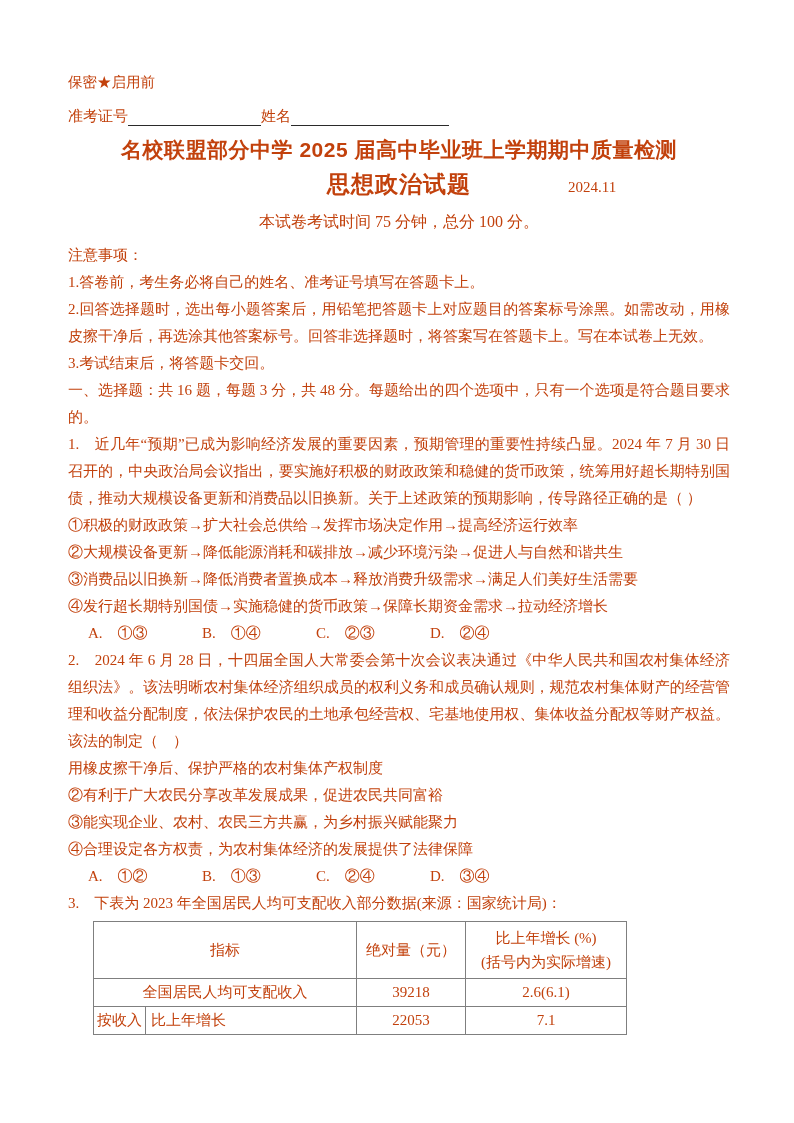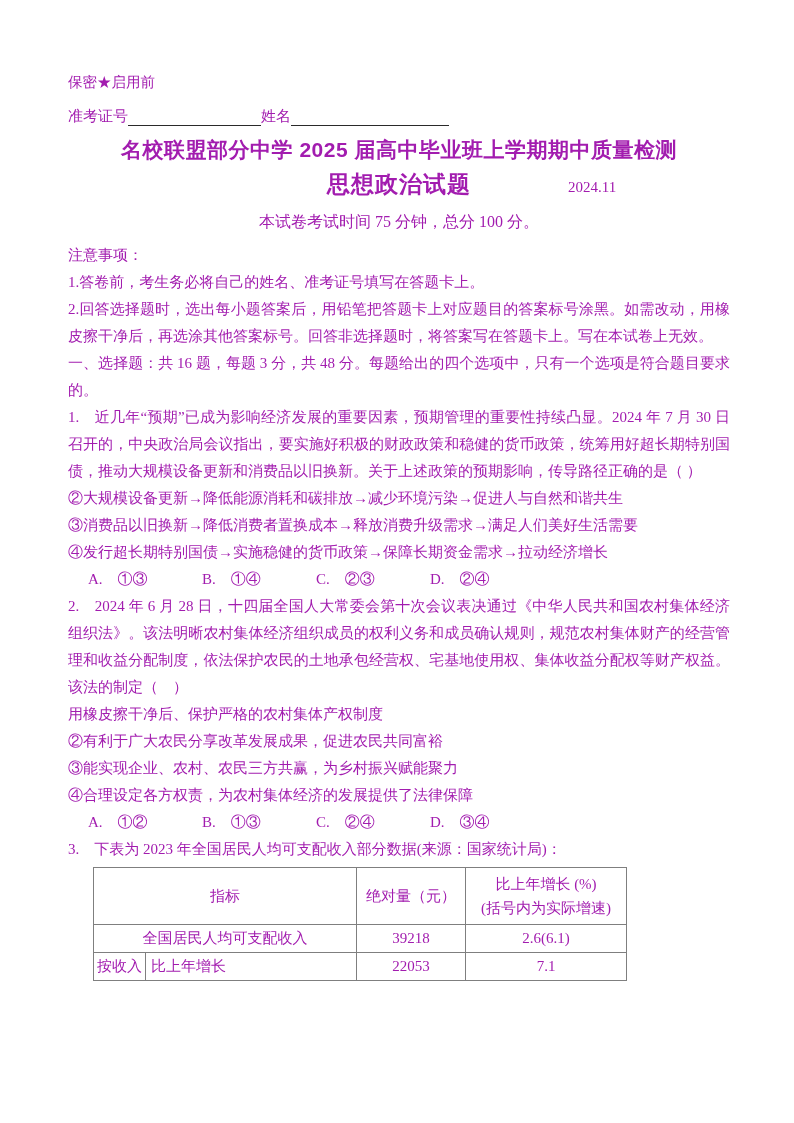--- a/index.html
+++ b/index.html
@@ -1,18 +1,18 @@
 <!DOCTYPE html>
 <html><head>
 <meta charset="utf-8">
 <style>
   html,body{margin:0;padding:0;background:#fff;}
   .page{
     width:794px;height:1123px;position:relative;background:#ffffff;
-    font-family:"Liberation Serif","DejaVu Serif",serif;color:#a21caf;
+    font-family:"Liberation Serif","DejaVu Serif",serif;color:#c2410c;
     overflow:hidden;
   }
   .content{position:absolute;left:68px;top:73px;width:662px;}
   .secrecy{font-size:14.5px;line-height:18px;}
   .id-line{margin-top:15px;font-size:15px;line-height:20px;display:flex;align-items:flex-end;}
   .id-line .lbl{flex:none;}
   .blank{display:inline-block;border-bottom:1px solid #2a2a2a;height:18px;flex:none;}
   .blank-1{width:133px;}
   .blank-2{width:158px;}
   .invalid-note{margin-top:9px;text-align:center;font-size:15px;line-height:21px;}
@@ -72,25 +72,27 @@
       <span class="date">2024.11</span>
     </div>
 
     <div class="duration">本试卷考试时间 75 分钟，总分 100 分。</div>
 
     <div class="body-text">
 
       <p class="line">注意事项：</p>
       <p class="line just">1.答卷前，考生务必将自己的姓名、准考证号填写在答题卡上。</p>
       <p class="line just">2.回答选择题时，选出每小题答案后，用铅笔把答题卡上对应题目的答案标号涂黑。如需改动，用橡皮擦干净后，再选涂其他答案标号。回答非选择题时，将答案写在答题卡上。写在本试卷上无效。</p>
+      <p class="line just">3.考试结束后，将答题卡交回。</p>
 
       <p class="line just">一、选择题：共 16 题，每题 3 分，共 48 分。每题给出的四个选项中，只有一个选项是符合题目要求的。</p>
 
       <div class="question">
         <p class="line just">1.　近几年“预期”已成为影响经济发展的重要因素，预期管理的重要性持续凸显。2024 年 7 月 30 日召开的，中央政治局会议指出，要实施好积极的财政政策和稳健的货币政策，统筹用好超长期特别国债，推动大规模设备更新和消费品以旧换新。关于上述政策的预期影响，传导路径正确的是（ ）</p>
+        <p class="line">①积极的财政政策→扩大社会总供给→发挥市场决定作用→提高经济运行效率</p>
         <p class="line">②大规模设备更新→降低能源消耗和碳排放→减少环境污染→促进人与自然和谐共生</p>
         <p class="line">③消费品以旧换新→降低消费者置换成本→释放消费升级需求→满足人们美好生活需要</p>
         <p class="line">④发行超长期特别国债→实施稳健的货币政策→保障长期资金需求→拉动经济增长</p>
         <div class="choices">
           <span class="choice">A.　①③</span>
           <span class="choice">B.　①④</span>
           <span class="choice">C.　②③</span>
           <span class="choice">D.　②④</span>
         </div>
       </div>

